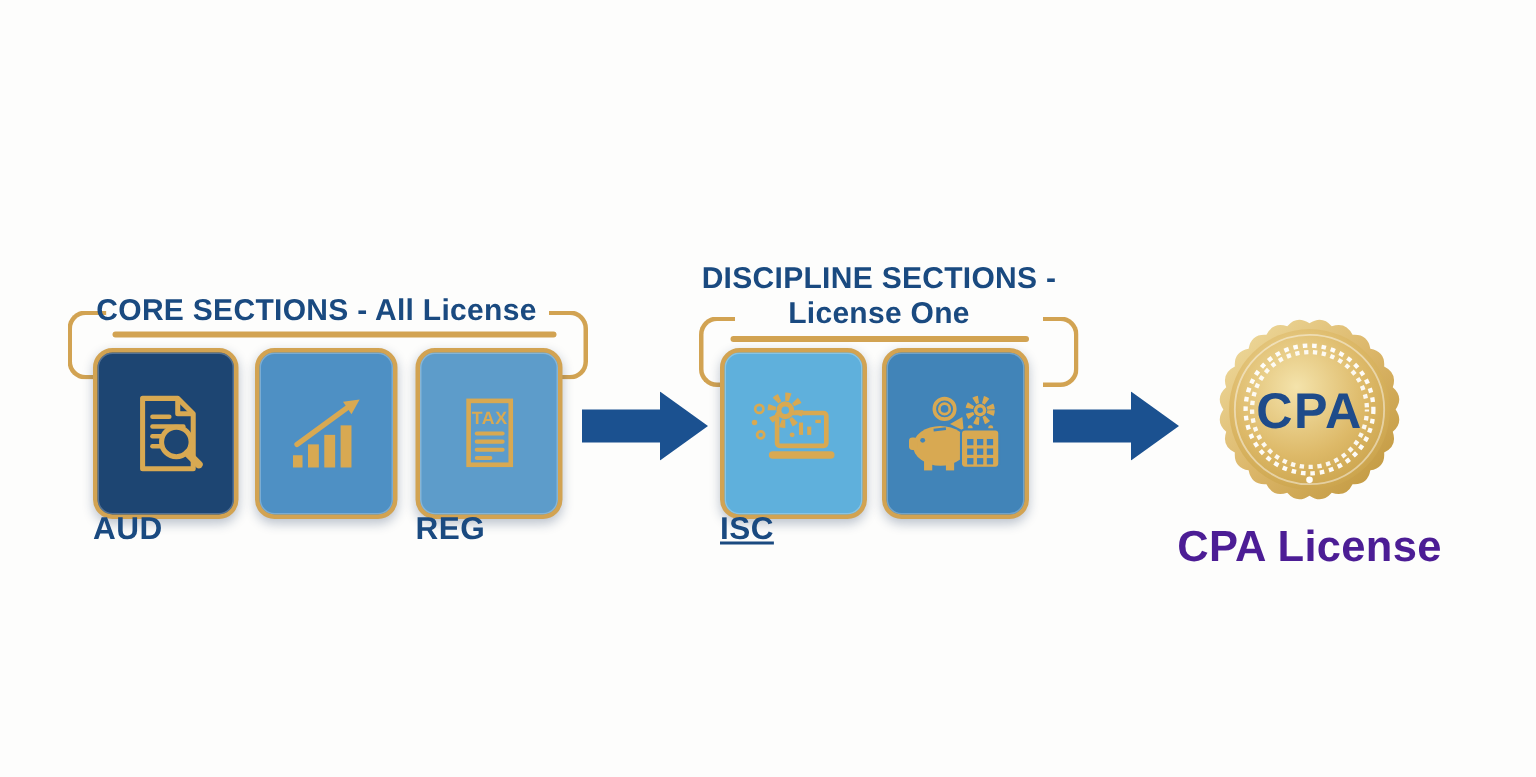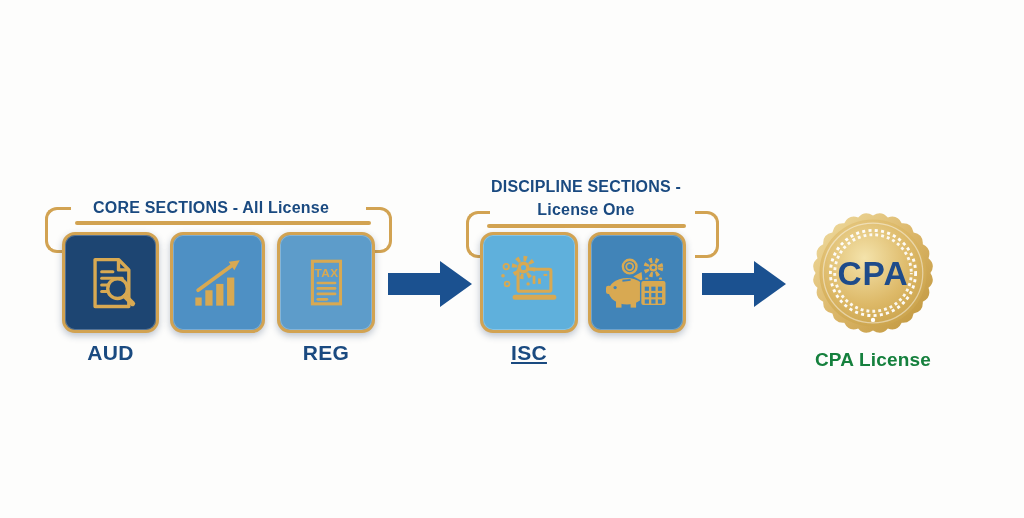--- a/index.html
+++ b/index.html
@@ -2,67 +2,67 @@
 <html><head>
 <meta charset="utf-8">
 <style>
   html,body{margin:0;padding:0;background:#ffffff;}
   .canvas{
     position:relative;width:1024px;height:518px;overflow:hidden;
     background:#fdfdfc;font-family:"Liberation Sans",sans-serif;
   }
   
   .group-title{
-    position:absolute;text-align:center;font-size:16px;font-weight:bold;
+    position:absolute;text-align:center;font-size:20px;font-weight:bold;
     color:#1a4a80;line-height:23px;letter-spacing:.2px;z-index:3;
   }
   .core-title{left:44px;top:196px;width:334px;}
   .disc-title{left:458px;top:175px;width:256px;}
   
   .gold-underline{position:absolute;height:3.5px;background:#d2a352;border-radius:2px;z-index:1;}
   .core-underline{left:75px;top:221px;width:296px;}
   .disc-underline{left:487px;top:224px;width:199px;}
   .bracket{position:absolute;z-index:1;box-sizing:border-box;border:3.5px solid #d2a352;}
   .bracket-left{border-right:none;border-radius:12px 0 0 12px;}
   .bracket-right{border-left:none;border-radius:0 12px 12px 0;}
   .core-bracket-left{left:45px;top:207px;width:26px;height:46px;}
   .core-bracket-right{left:366px;top:207px;width:26px;height:46px;}
   .disc-bracket-left{left:466px;top:211px;width:24px;height:47px;}
   .disc-bracket-right{left:695px;top:211px;width:24px;height:47px;}
   
   .exam-box{
-    position:absolute;top:232px;height:101px;box-sizing:border-box;
+    position:absolute;top:232px;height:114px;box-sizing:border-box;
     border:3px solid #d2a352;border-radius:13px;z-index:2;
     display:flex;align-items:center;justify-content:center;
     box-shadow:0 3px 7px rgba(25,50,90,.28), inset 0 0 0 1px rgba(255,255,255,.25);
   }
   .aud-box{left:62px;width:97px;background:#1d4572;}
   .far-box{left:170px;width:95px;background:#4e90c4;}
   .reg-box{left:277px;width:98px;background:#5d9cca;}
   .isc-box{left:480px;width:98px;background:#5fb0dc;}
   .tcp-box{left:588px;width:98px;background:#4184b8;}
   
   .box-label{
-    position:absolute;top:341px;height:26px;z-index:2;text-align:center;
+    position:absolute;top:341px;height:26px;z-index:2;text-align:left;
     font-size:21px;font-weight:bold;color:#1a4a80;letter-spacing:.3px;
   }
   .aud-label{left:62px;width:97px;}
   .far-label{left:170px;width:95px;}
   .reg-label{left:277px;width:98px;}
   .isc-label{left:480px;width:98px;text-decoration:underline;}
   .tcp-label{left:588px;width:98px;}
   
   .flow-arrow{position:absolute;top:261px;width:84px;height:46px;z-index:2;}
   .arrow-1{left:388px;}
   .arrow-2{left:702px;}
   
   .badge{position:absolute;left:806px;top:206px;width:134px;height:134px;z-index:2;}
   .cpa-license{
     position:absolute;left:772px;top:349px;width:202px;text-align:center;
-    font-size:19px;font-weight:bold;color:#15803d;letter-spacing:.2px;z-index:2;
+    font-size:29px;font-weight:bold;color:#4c1d95;letter-spacing:.2px;z-index:2;
   }
 </style>
 </head>
 <body>
 
 <div class="canvas">
 
   <div class="group-title core-title">CORE SECTIONS - All License</div>
   <div class="gold-underline core-underline"></div>
   <div class="bracket bracket-left core-bracket-left"></div>

